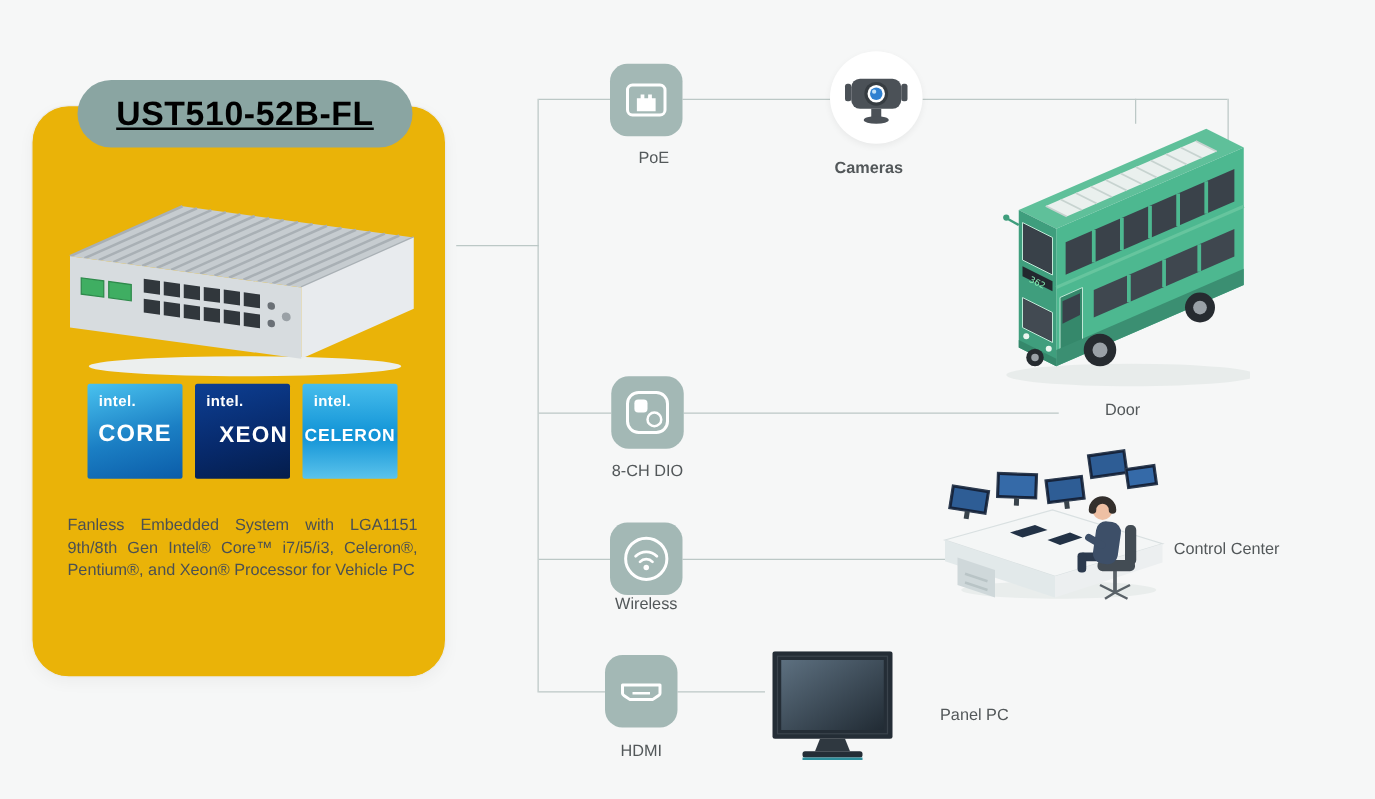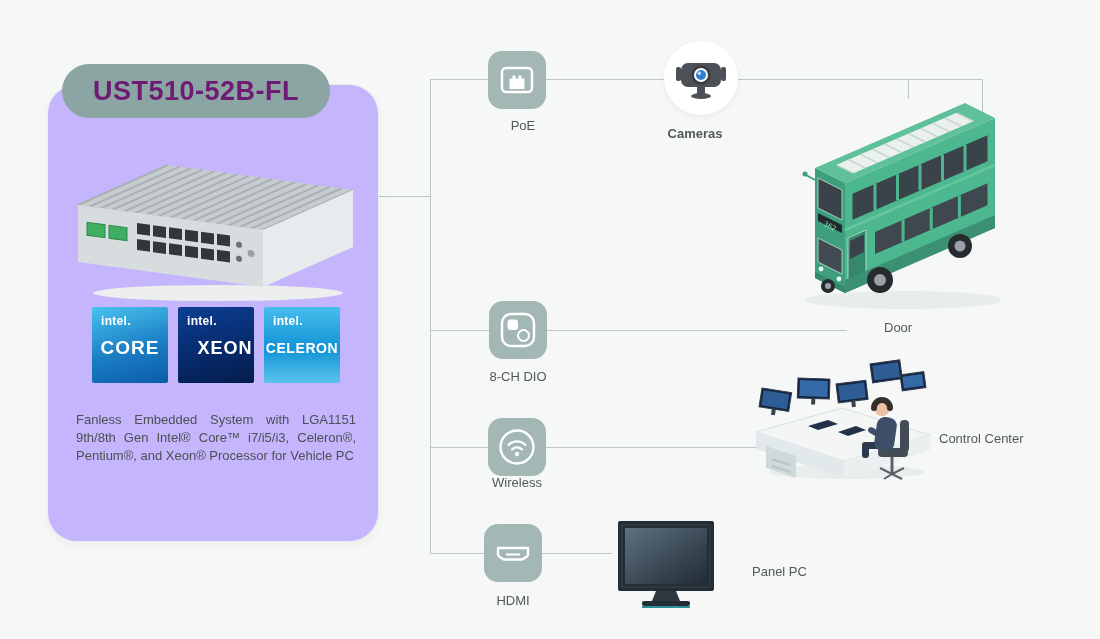--- a/index.html
+++ b/index.html
@@ -1,24 +1,24 @@
 <!DOCTYPE html>
 <html><head>
 <meta charset="utf-8">
 <style>
   html,body{margin:0;padding:0;}
   body{font-family:"Liberation Sans","DejaVu Sans",sans-serif;background:#f6f7f7;}
   .canvas{position:relative;width:1100px;height:639px;background:#f6f7f7;overflow:hidden;}
   .line{position:absolute;background:#bcc8c6;}
   
-  .product-card{position:absolute;left:47px;top:84px;width:330px;height:456px;background:#c4b5fd;
+  .product-card{position:absolute;left:25px;top:84px;width:330px;height:456px;background:#eab308;
     border:1px solid #ececec;border-radius:30px;box-shadow:0 4px 12px rgba(0,0,0,0.04);}
   .title-pill{position:absolute;left:62px;top:64px;width:268px;height:54px;background:#8aa5a2;
-    border-radius:27px;display:flex;align-items:center;justify-content:center;color:#701a75;
-    font-size:27px;font-weight:bold;letter-spacing:0.5px;z-index:5;}
+    border-radius:27px;display:flex;align-items:center;justify-content:center;color:#000000;
+    font-size:27px;font-weight:bold;letter-spacing:0.5px;z-index:5;text-decoration:underline;}
   .product-img{position:absolute;left:14px;top:50px;width:302px;height:170px;}
   .badges{position:absolute;left:44px;top:222px;display:flex;gap:10px;}
   .badge{width:76px;height:76px;position:relative;color:#fff;border-radius:2px;}
   .badge .brand{position:absolute;top:7px;left:9px;font-size:12px;font-weight:bold;letter-spacing:0.3px;}
   .badge .bname{position:absolute;top:54%;left:0;right:0;text-align:center;transform:translateY(-50%);font-weight:bold;}
   .badge-core{background:linear-gradient(165deg,#49c2ef 0%,#1b7fc4 55%,#0b5ca8 100%);}
   .badge-xeon{background:linear-gradient(165deg,#0d3f93 0%,#07296a 60%,#041d4b 100%);}
   .badge-celeron{background:linear-gradient(180deg,#47bdec 0%,#1193d6 55%,#5bc3ec 100%);}
   .badge-core .bname{font-size:19px;letter-spacing:1px;}
   .badge-xeon .bname{font-size:18px;letter-spacing:1px;margin-left:18px;}

